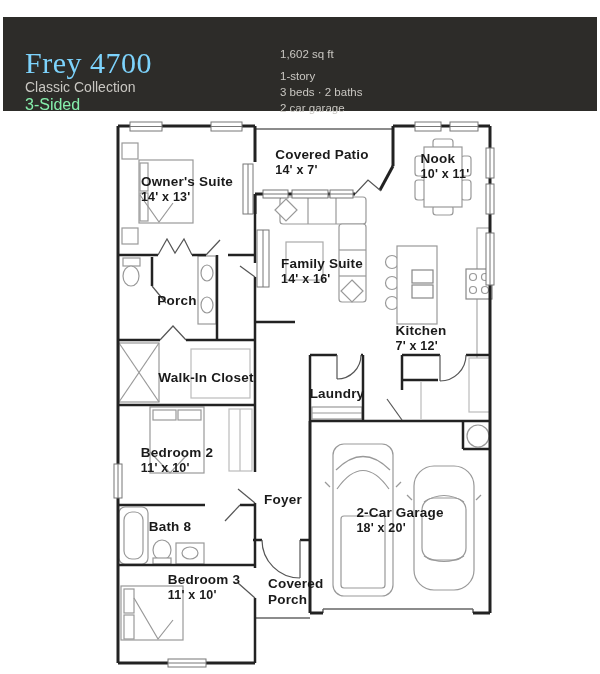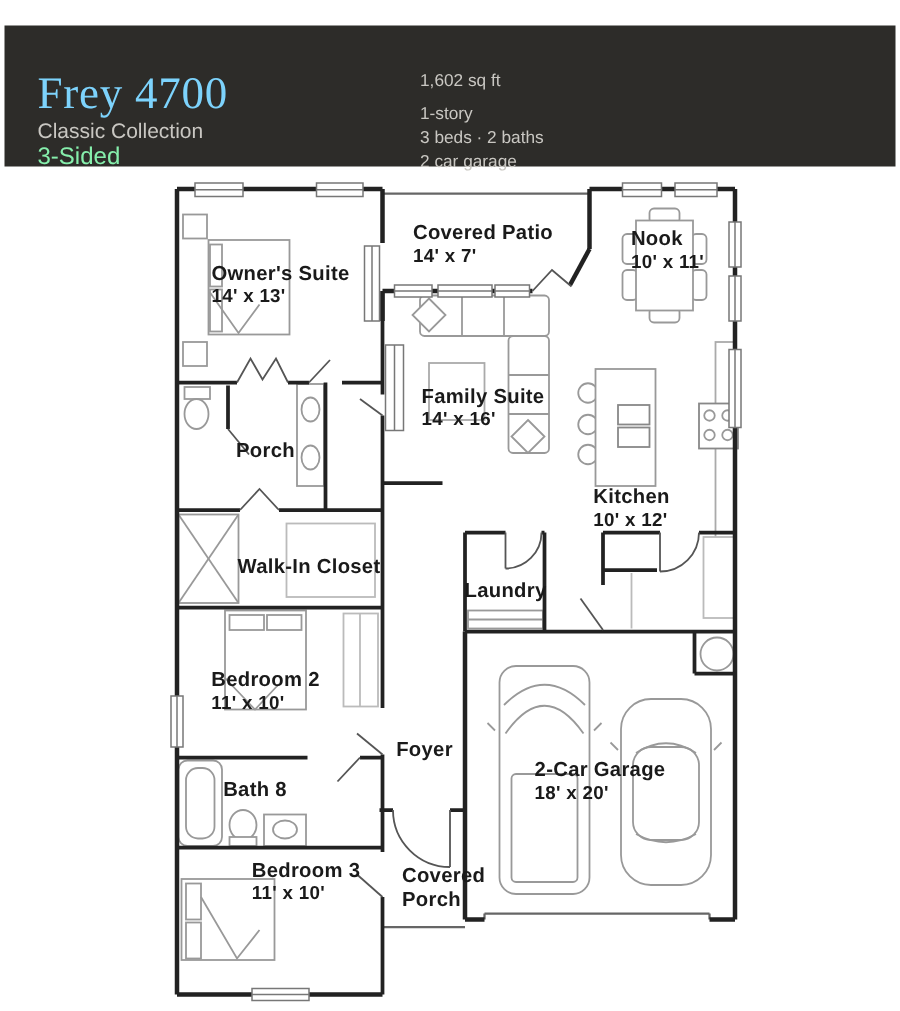--- a/index.html
+++ b/index.html
@@ -282,21 +282,21 @@
 <div class="room-label" style="left:322px;top:272px;">
   <span>Family Suite</span>
   <span class="dims">14' x 16'</span>
 </div>
 <div class="room-label" style="left:177px;top:301px;">
   <span>Porch</span>
   
 </div>
 <div class="room-label" style="left:421px;top:339px;">
   <span>Kitchen</span>
-  <span class="dims">10' x 12'</span>
+  <span class="dims">7' x 12'</span>
 </div>
 <div class="room-label" style="left:206px;top:378px;">
   <span>Walk-In Closet</span>
   
 </div>
 <div class="room-label" style="left:337px;top:394px;">
   <span>Laundry</span>
   
 </div>
 <div class="room-label" style="left:177px;top:461px;">

